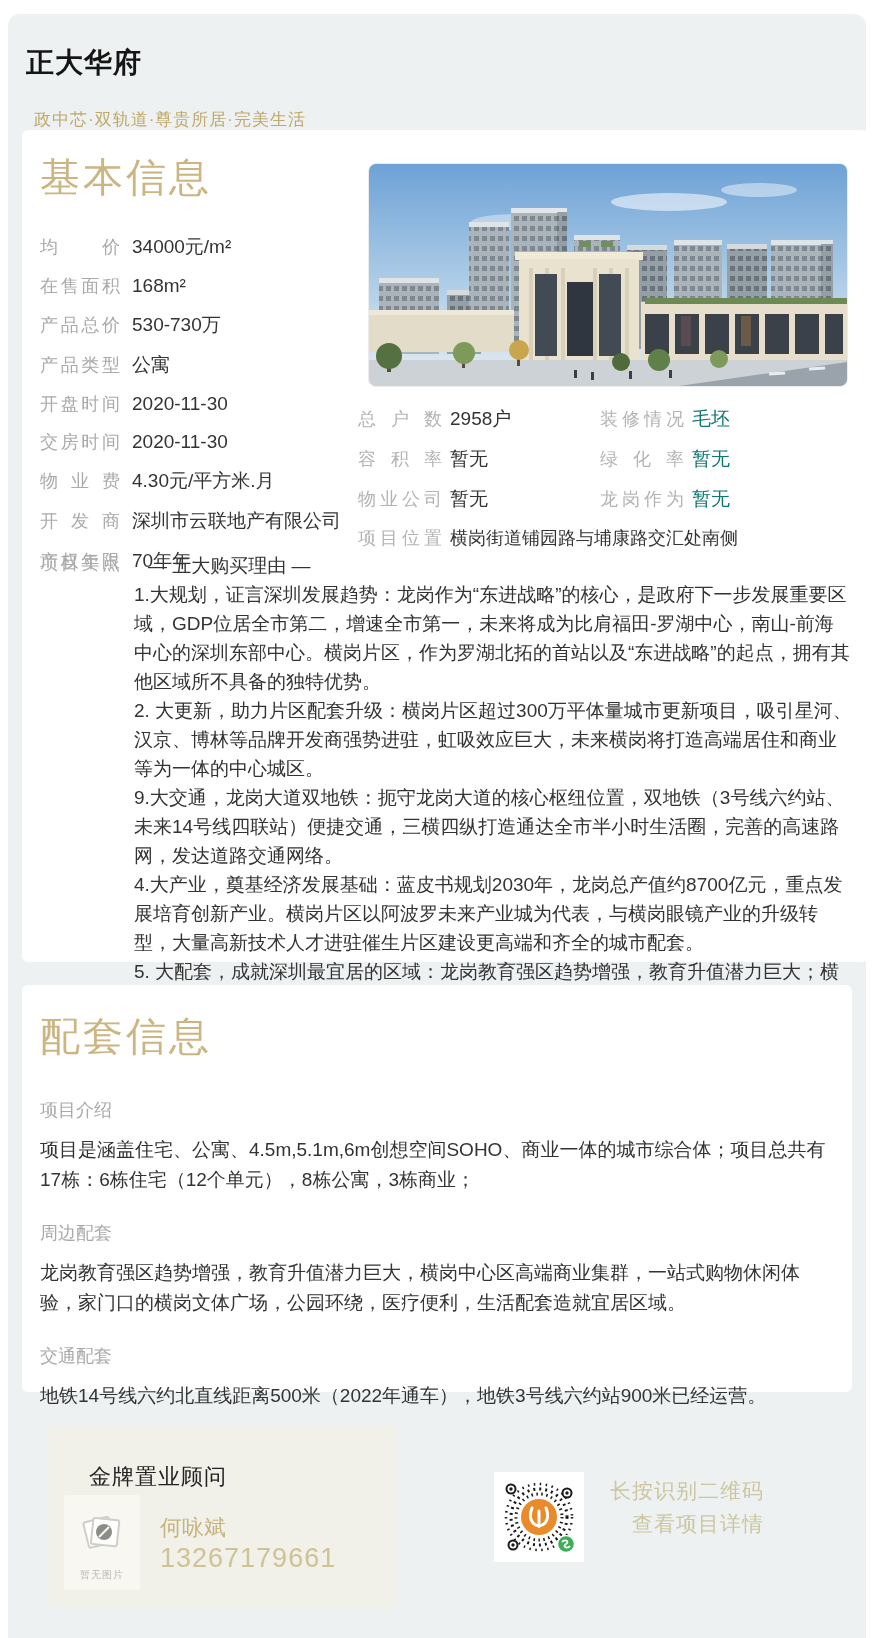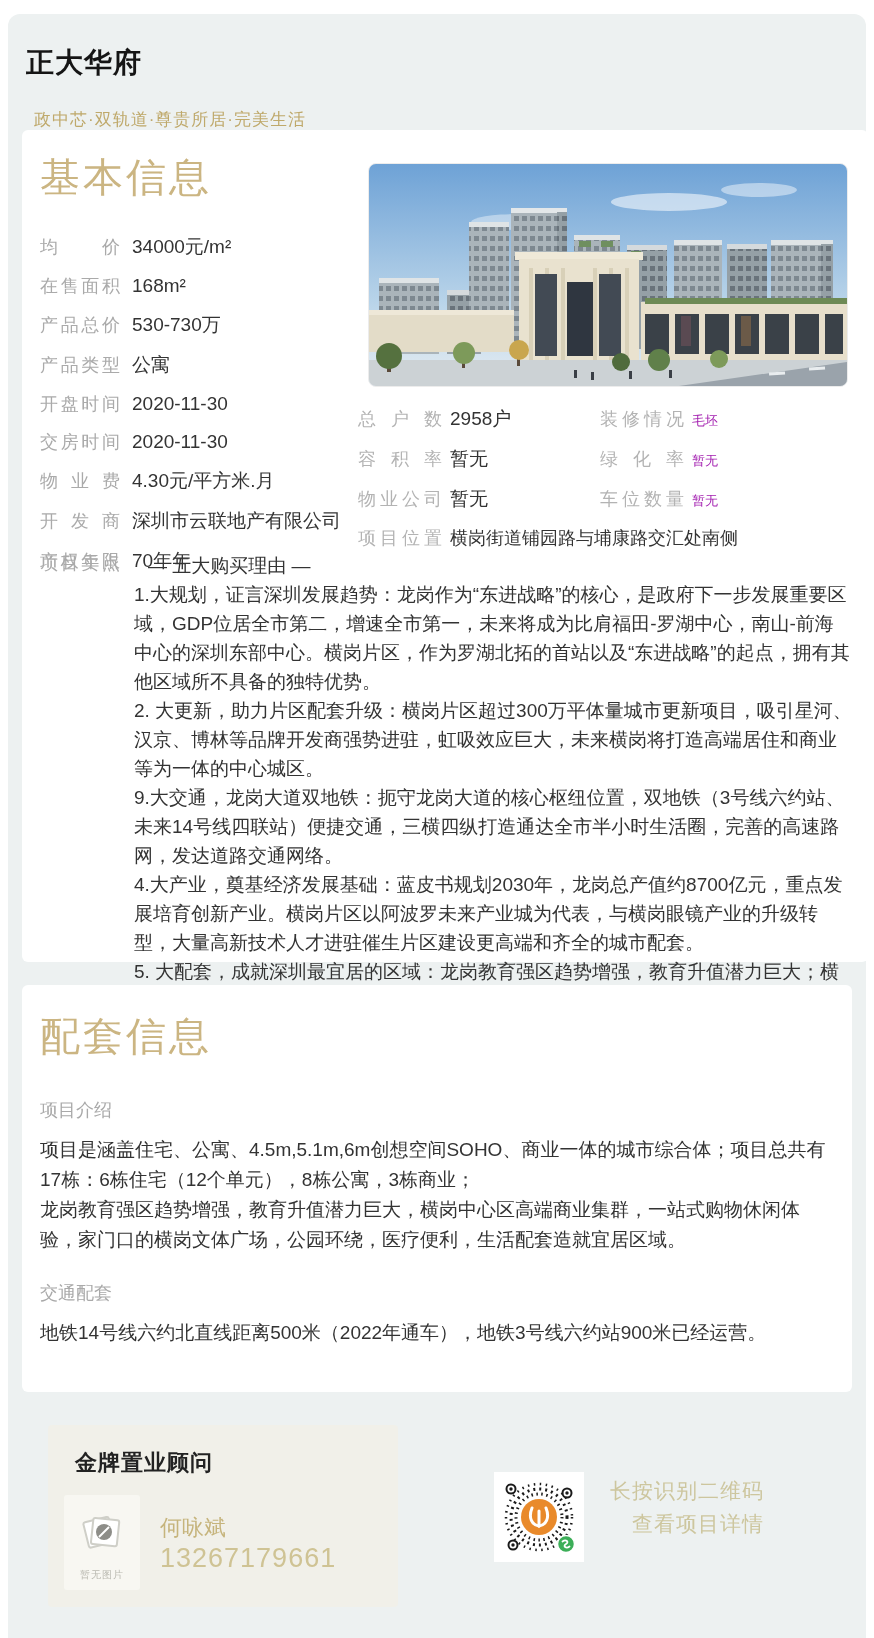--- a/index.html
+++ b/index.html
@@ -44,40 +44,40 @@
   }
   .photo svg{display:block;}
   
   .right-grid{position:absolute;left:336px;top:276px;width:480px;}
   .g-row{display:flex;align-items:baseline;margin-bottom:14px;}
   .g-label{
     flex:none;width:84px;margin-right:8px;font-size:18px;color:#b3b3b3;
     text-align:justify;text-align-last:justify;
   }
   .g-val1{flex:none;width:150px;font-size:19px;color:#333333;}
-  .g-val2{font-size:13px;color:#a21caf;}
+  .g-val2{font-size:19px;color:#0f766e;}
   .loc-val{font-size:18px;color:#333333;white-space:nowrap;}
   
   .selling{position:absolute;left:18px;top:421px;display:flex;}
   .selling .f-label{margin-right:14px;}
   .sp-text{width:718px;font-size:19px;line-height:29px;color:#333333;}
   .sp-head{padding-left:14px;}
   
   .card2 .sec-title{margin:2px 0 34px;}
   .blk-label{font-size:18px;color:#a9a9a9;margin:26px 0 13px;}
   .blk-label.first{margin-top:0;}
   .blk-text{font-size:19px;line-height:30px;color:#333333;margin:0;}
   
   .bottom{position:absolute;left:0;top:1378px;width:858px;height:246px;}
   .consultant{
     position:absolute;left:40px;top:33px;width:350px;height:182px;
     background:#f1f0e9;border-radius:4px;
   }
   .cons-title{
-    position:absolute;left:26px;top:22px;margin:1px;font-size:22px;font-weight:700;
+    position:absolute;left:26px;top:22px;margin:15px;font-size:22px;font-weight:400;
     color:#222222;letter-spacing:1px;
   }
   .photo-box{
     position:absolute;left:16px;top:70px;width:76px;height:95px;
     background:#f8f7f2;border-radius:3px;
   }
   .photo-box svg{position:absolute;left:14px;top:14px;}
   .no-photo{
     position:absolute;left:0;bottom:8px;width:100%;text-align:center;
     font-size:10px;color:#b9b9b0;letter-spacing:1px;
@@ -247,21 +247,21 @@
       </div>
       <div class="g-row">
         <span class="g-label">容 积 率</span>
         <span class="g-val1">暂无</span>
         <span class="g-label">绿 化 率</span>
         <span class="g-val2">暂无</span>
       </div>
       <div class="g-row">
         <span class="g-label">物业公司</span>
         <span class="g-val1">暂无</span>
-        <span class="g-label">车位数量</span>
+        <span class="g-label">龙岗作为</span>
         <span class="g-val2">暂无</span>
       </div>
       <div class="g-row">
         <span class="g-label">项目位置</span>
         <span class="loc-val">横岗街道铺园路与埔康路交汇处南侧</span>
       </div>
     </div>
 
     <div class="selling">
       <span class="f-label">项目卖点</span>
@@ -273,20 +273,21 @@
         <div>4.大产业，奠基经济发展基础：蓝皮书规划2030年，龙岗总产值约8700亿元，重点发展培育创新产业。横岗片区以阿波罗未来产业城为代表，与横岗眼镜产业的升级转型，大量高新技术人才进驻催生片区建设更高端和齐全的城市配套。</div>
         <div>5. 大配套，成就深圳最宜居的区域：龙岗教育强区趋势增强，教育升值潜力巨大；横岗中心区高端商业集群，一站式购物休闲体验；家门口的横岗文体广场，公园环绕，医疗便利，生活配套造就宜居区域。</div>
       </div>
     </div>
   </div>
 
   <div class="card card2">
     <h2 class="sec-title">配套信息</h2>
     <div class="blk-label first">项目介绍</div>
     <p class="blk-text">项目是涵盖住宅、公寓、4.5m,5.1m,6m创想空间SOHO、商业一体的城市综合体；项目总共有17栋：6栋住宅（12个单元），8栋公寓，3栋商业；</p>
+    <div class="blk-label">周边配套</div>
     <p class="blk-text">龙岗教育强区趋势增强，教育升值潜力巨大，横岗中心区高端商业集群，一站式购物休闲体验，家门口的横岗文体广场，公园环绕，医疗便利，生活配套造就宜居区域。</p>
     <div class="blk-label">交通配套</div>
     <p class="blk-text">地铁14号线六约北直线距离500米（2022年通车），地铁3号线六约站900米已经运营。</p>
   </div>
 
   <div class="bottom">
     <div class="consultant">
       <h3 class="cons-title">金牌置业顾问</h3>
       <div class="photo-box">
         <svg width="48" height="48" viewBox="0 0 48 48">

